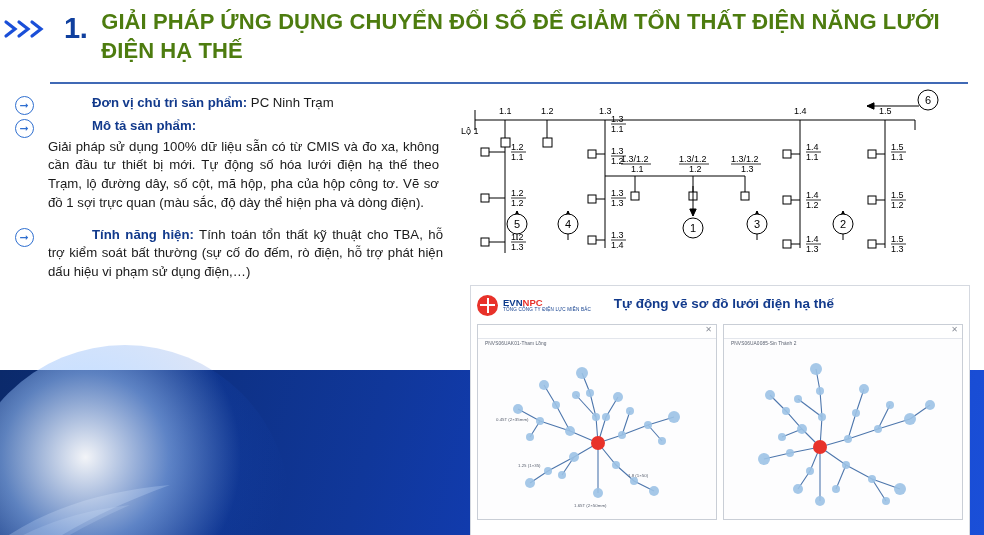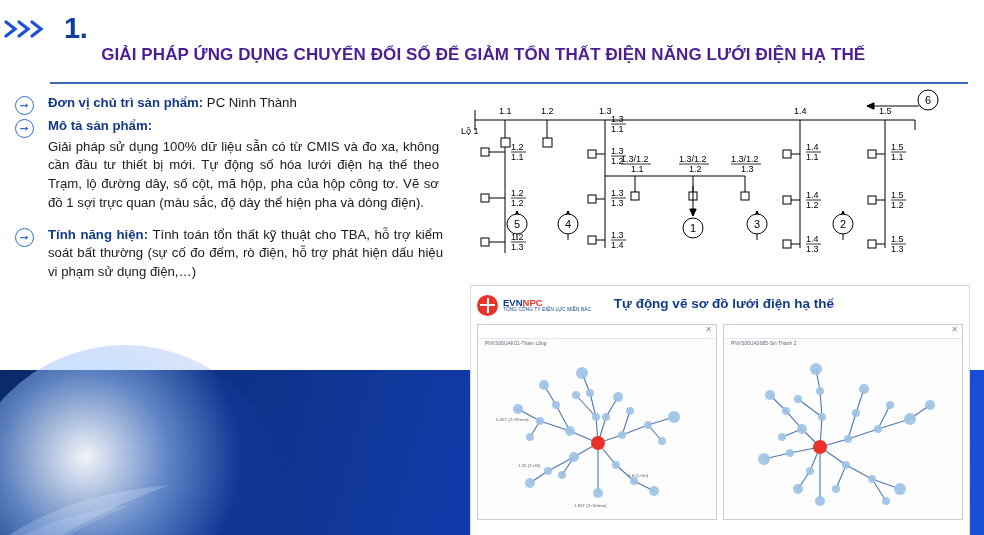--- a/index.html
+++ b/index.html
@@ -73,27 +73,26 @@
     font-weight: bold;
     color: #0f3f9e;
     line-height: 1;
     padding-top: 6px;
     flex: 0 0 auto;
     letter-spacing: -0.5px;
   }
   .title {
     flex: 1 1 auto;
     padding-left: 14px;
-    color: #4c1d95;
+    color: #4d7c0f;
     font-weight: bold;
-    font-size: 17px;
+    font-size: 22px;
     line-height: 1.3;
     text-transform: uppercase;
     letter-spacing: .1px;
-    margin-top: 36px;
   }
   .title-rule {
     position: absolute;
     left: 50px;
     right: 16px;
     top: 82px;
     height: 2px;
     background: #1f4fa8;
     opacity: .85;
   }
@@ -134,20 +133,21 @@
     flex: 1 1 auto;
     font-size: 13.2px;
     color: #1a1a1a;
     line-height: 1.42;
     text-align: justify;
     padding-right: 12px;
   }
   .lbl-bold {
     font-weight: bold;
     color: #123a8c;
+    margin-left: 44px;
   }
   .para {
     margin: 2px 4px 0 0;
   }
   .gap-lg { margin-top: 13px; }
 
   
   .diagram {
     position: absolute;
     left: 455px;
@@ -279,21 +279,21 @@
   </div>
   <div class="title-rule"></div>
 
   <div class="left-col">
 
     <div class="bullet-row">
       <div class="arrow-cell">
         <div class="arrow-circle">➞</div>
       </div>
       <div class="txt-cell">
-        <span class="lbl-bold">Đơn vị chủ trì sản phẩm:</span><span> PC Ninh Thành</span>
+        <span class="lbl-bold">Đơn vị chủ trì sản phẩm:</span><span> PC Ninh Trạm</span>
       </div>
     </div>
 
     <div class="bullet-row">
       <div class="arrow-cell">
         <div class="arrow-circle">➞</div>
       </div>
       <div class="txt-cell">
         <div class="lbl-bold">Mô tả sản phẩm:</div>
         <div class="para">Giải pháp sử dụng 100% dữ liệu sẵn có từ CMIS và đo xa, không cần đầu tư thiết bị mới. Tự động số hóa lưới điện hạ thế theo Trạm, lộ đường dây, số cột, mã hộp, pha của hộp công tơ. Vẽ sơ đồ 1 sợi trực quan (màu sắc, độ dày thể hiện pha và dòng điện).</div>

